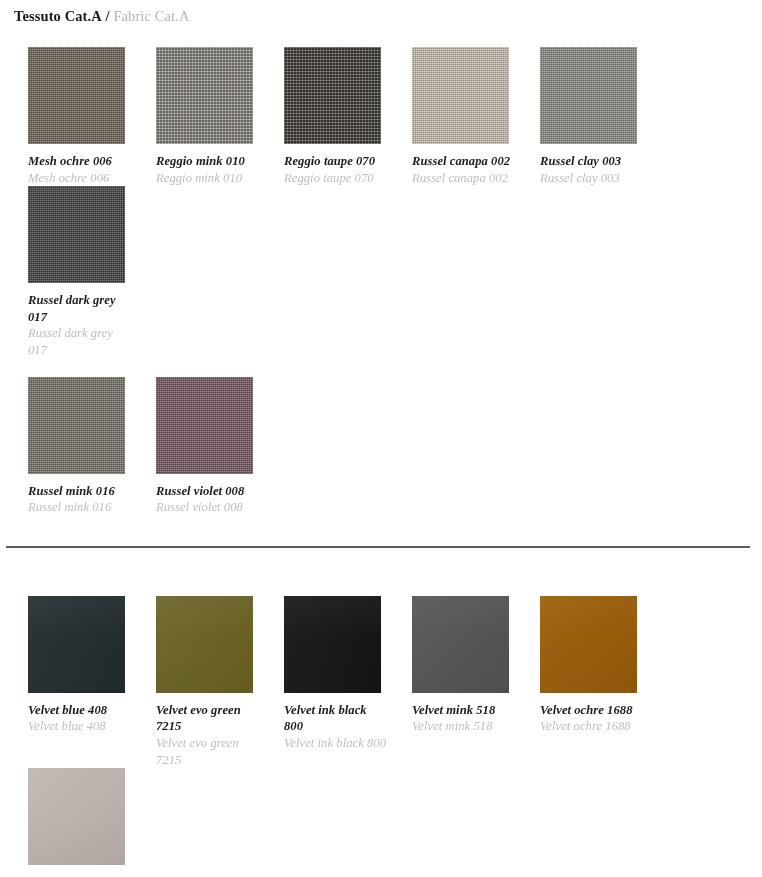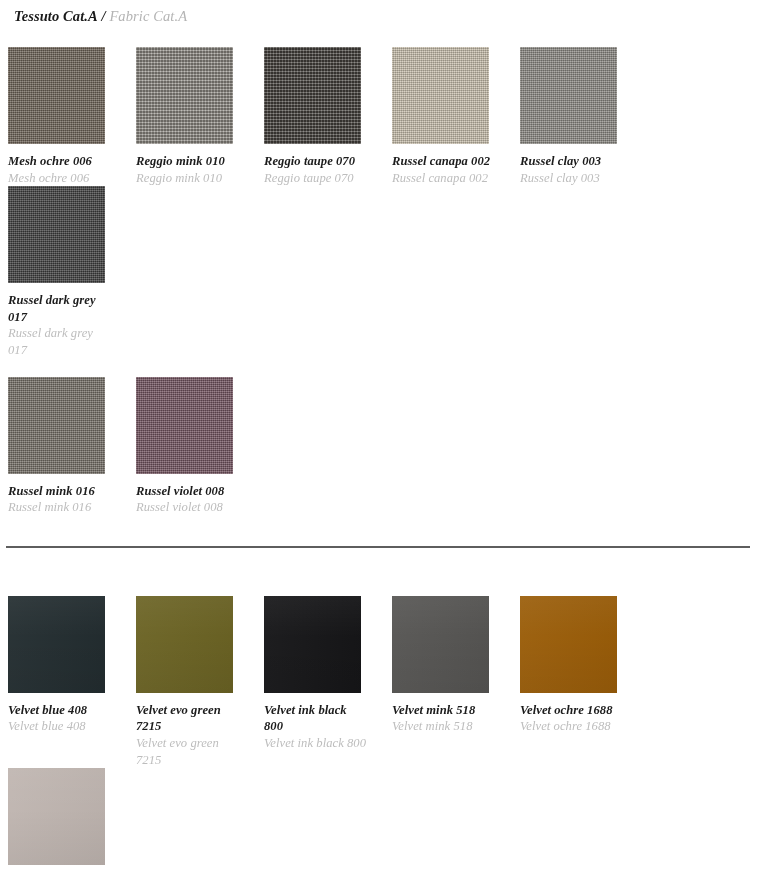--- a/index.html
+++ b/index.html
@@ -16,21 +16,20 @@
   }
   .page {
     width: 762px;
     height: 877px;
     position: relative;
     box-sizing: border-box;
   }
 
   
   .section-head {
-    font-style: italic;
     font-size: 14.5px;
     letter-spacing: 0.1px;
     padding-left: 14px;
     white-space: nowrap;
   }
   .section-head .it {
     color: #1a1a1a;
     font-weight: bold;
   }
   .section-head .sep {
@@ -45,21 +44,21 @@
   .rule {
     height: 2px;
     background: #5e5e5e;
     margin: 0 12px 0 6px;
   }
 
   
   .grid {
     display: flex;
     flex-wrap: wrap;
-    padding-left: 8px;
+    padding-left: 28px;
     box-sizing: border-box;
   }
   .cell {
     width: 128px;
     margin-right: 0px;
     box-sizing: border-box;
   }
   .swatch {
     width: 97px;
     height: 97px;

